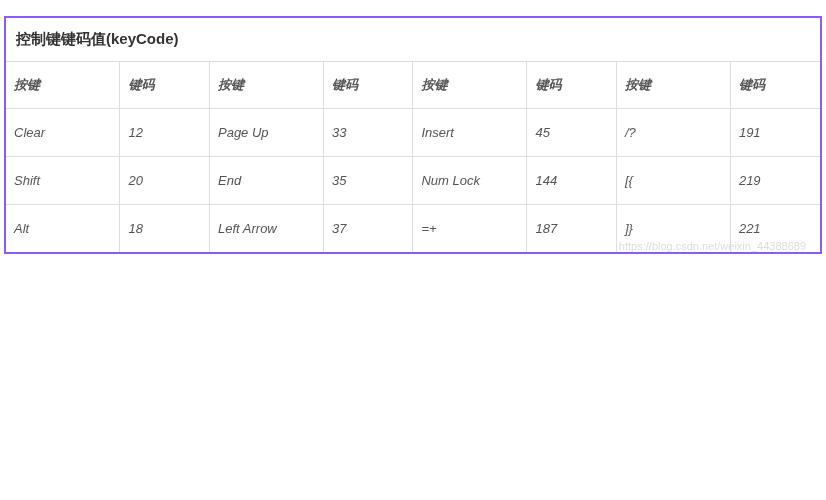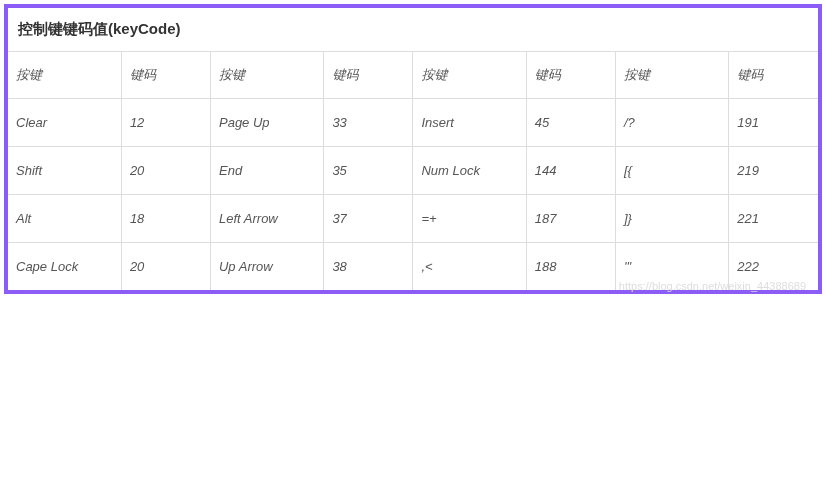--- a/index.html
+++ b/index.html
@@ -8,22 +8,23 @@
       box-sizing: border-box;
     }
     body {
       font-family: Arial, "Microsoft YaHei", sans-serif;
       background: #fff;
       padding: 4px;
       width: 826px;
       position: relative;
     }
     .table-container {
-      border: 4px solid #8b5cf6;
+      border: 2px solid #8b5cf6;
       width: 818px;
+      margin-top: 12px;
     }
     .title-row {
       padding: 12px 10px;
       font-size: 15px;
       font-weight: bold;
       color: #333;
       border-bottom: 1px solid #ddd;
     }
     table {
       width: 100%;
@@ -34,21 +35,21 @@
       border-right: 1px solid #ddd;
       border-bottom: 1px solid #ddd;
       padding: 16px 8px;
       text-align: left;
       font-size: 13px;
       font-style: italic;
       color: #555;
       vertical-align: middle;
     }
     th {
-      font-weight: normal;
+      font-weight: bold;
       padding: 14px 8px;
     }
     th:last-child, td:last-child {
       border-right: none;
     }
     tr:last-child td {
       border-bottom: none;
     }
     .col-key {
       width: 14%;
@@ -107,26 +108,16 @@
         <tr>
           <td>Alt</td>
           <td>18</td>
           <td>Left Arrow</td>
           <td>37</td>
           <td>=+</td>
           <td>187</td>
           <td>]}</td>
           <td>221</td>
         </tr>
-        <tr>
-          <td>Cape Lock</td>
-          <td>20</td>
-          <td>Up Arrow</td>
-          <td>38</td>
-          <td>,&lt;</td>
-          <td>188</td>
-          <td>'"</td>
-          <td>222</td>
-        </tr>
       </tbody>
   </table>
 </div>
 <div class="watermark">https://blog.csdn.net/weixin_44388689</div>
 
 </body></html>

